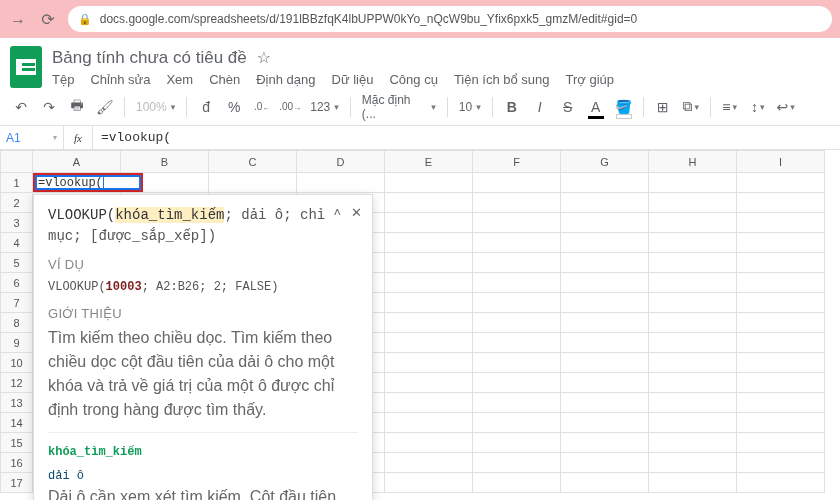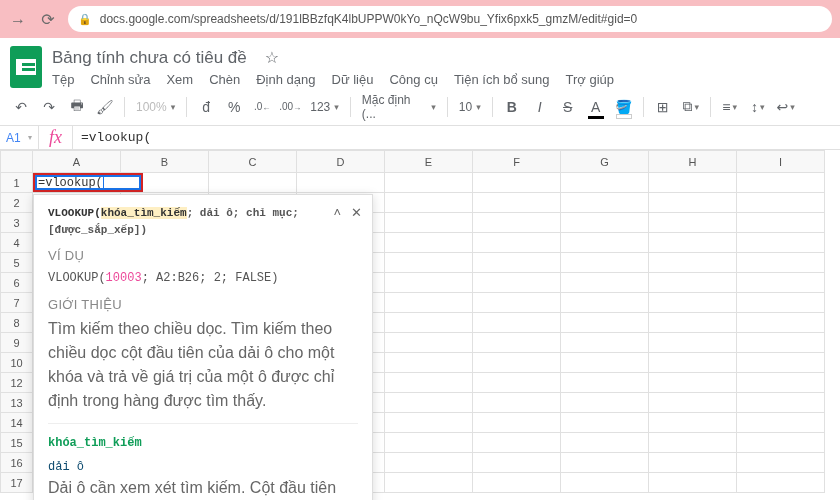--- a/index.html
+++ b/index.html
@@ -7,62 +7,62 @@
   
   .browser-bar { background: #f8bec2; height: 38px; display: flex; align-items: center; padding: 0 8px; gap: 10px; }
   .browser-bar .nav-icon { color: #6b6b6b; font-size: 16px; width: 20px; text-align: center; }
   .url-box { flex: 1; background: #fff; border-radius: 16px; height: 26px; display: flex; align-items: center; padding: 0 10px; gap: 8px; font-size: 12px; color: #555; }
   .url-box .lock { color: #555; font-size: 11px; }
   
   .doc-header { display: flex; align-items: center; padding: 8px 10px 0 10px; gap: 10px; }
   .sheets-logo { width: 32px; height: 42px; background: #0f9d58; border-radius: 3px; position: relative; display: flex; align-items: center; justify-content: center; }
   .sheets-logo::after { content: ""; width: 18px; height: 14px; background: linear-gradient(#fff 20%, transparent 20%, transparent 40%, #fff 40%, #fff 60%, transparent 60%, transparent 80%, #fff 80%), linear-gradient(90deg, #fff 30%, transparent 30%); background-size: 100% 100%; border: 1.5px solid #fff; }
   .doc-title-area { flex: 1; }
-  .doc-title-row { display: flex; align-items: center; gap: 18px; }
+  .doc-title-row { display: flex; align-items: center; gap: 10px; }
   .doc-title { font-size: 17px; color: #5f6368; }
   .star { color: #5f6368; font-size: 16px; }
   .menu-bar { display: flex; gap: 16px; padding-top: 4px; font-size: 13px; color: #5f6368; }
   .menu-bar span { cursor: pointer; }
   
   .toolbar { display: flex; align-items: center; padding: 6px 10px; gap: 6px; border-bottom: 1px solid #e0e0e0; height: 38px; }
   .tb-btn { width: 22px; height: 22px; display: flex; align-items: center; justify-content: center; color: #5f6368; cursor: pointer; font-size: 14px; }
   .tb-sep { width: 1px; height: 20px; background: #ddd; margin: 0 2px; }
   .tb-text { color: #5f6368; font-size: 12px; padding: 0 3px; display: flex; align-items: center; gap: 2px; }
   .tb-dd::after { content: "▾"; font-size: 9px; margin-left: 2px; color: #777; }
   .pct { color: #bbb; }
   .font-color { position: relative; }
   .font-color::after { content: ""; position: absolute; bottom: -1px; left: 3px; right: 3px; height: 3px; background: #000; }
   .fill-color { position: relative; }
   .fill-color::after { content: ""; position: absolute; bottom: -1px; left: 3px; right: 3px; height: 3px; background: #fff; border: 1px solid #ccc; }
   
   .namebox-row { display: flex; align-items: center; border-bottom: 1px solid #e0e0e0; height: 24px; }
-  .namebox { width: 39px; padding: 0 6px; font-size: 12px; color: #4285f4; display: flex; align-items: center; justify-content: space-between; border-right: 1px solid #e0e0e0; height: 100%; }
+  .namebox { width: 64px; padding: 0 6px; font-size: 12px; color: #4285f4; display: flex; align-items: center; justify-content: space-between; border-right: 1px solid #e0e0e0; height: 100%; }
   .namebox::after { content: "▾"; font-size: 8px; color: #aaa; }
-  .fx-label { padding: 0 10px; font-style: italic; color: #ec4899; font-family: serif; font-size: 18px; border-right: 1px solid #e0e0e0; height: 100%; display: flex; align-items: center; }
+  .fx-label { padding: 0 10px; font-style: italic; color: #404040; font-family: serif; font-size: 11px; border-right: 1px solid #e0e0e0; height: 100%; display: flex; align-items: center; }
   .formula-bar { flex: 1; padding: 0 8px; font-size: 13px; font-family: 'Courier New', monospace; color: #333; height: 100%; display: flex; align-items: center; }
   
   .grid-area { position: relative; display: flex; }
   .grid-table { border-collapse: collapse; }
   .grid-table th, .grid-table td { border: 1px solid #e0e0e0; font-size: 11px; color: #555; }
   .grid-table th.col { height: 22px; width: 88px; background: #f8f8f8; font-weight: normal; text-align: center; }
   .grid-table th.row { width: 32px; background: #f8f8f8; font-weight: normal; text-align: center; height: 20px; }
   .grid-table th.corner { width: 32px; height: 22px; background: #f8f8f8; }
   .grid-table td { height: 20px; width: 88px; background: #fff; }
   
   .active-cell-overlay { position: absolute; top: 23px; left: 33px; width: 110px; height: 19px; border: 2.5px solid #d42424; outline: 2px solid #1a73e8; outline-offset: -4px; background: #fff; font-family: 'Courier New', monospace; font-size: 12px; padding: 0 3px; display: flex; align-items: center; }
   .active-cell-overlay .cursor { border-right: 1.5px solid #1a73e8; height: 14px; display: inline-block; }
   
   .helper-popup { position: absolute; top: 44px; left: 33px; width: 340px; background: #fff; border: 1px solid #ddd; box-shadow: 0 2px 10px rgba(0,0,0,0.15); padding: 10px 14px 12px 14px; font-size: 12px; color: #555; line-height: 1.5; }
-  .helper-popup .sig { font-family: 'Courier New', monospace; font-size: 11px; margin-bottom: 8px; font-weight: bold; }
+  .helper-popup .sig { font-family: 'Courier New', monospace; font-size: 14px; margin-bottom: 8px; }
   .helper-popup .sig .fn { color: #333; }
   .helper-popup .sig .arg-hl { background: #feefc3; color: #333; }
   .helper-popup .close-row { position: absolute; top: 8px; right: 10px; display: flex; gap: 10px; color: #666; font-size: 13px; }
   .helper-popup .sec-title { font-size: 13px; color: #888; letter-spacing: 0.3px; margin: 8px 0 3px 0; }
   .helper-popup .example { font-family: 'Courier New', monospace; font-size: 12px; }
-  .helper-popup .example .num { color: #ec4899; font-weight: normal; }
+  .helper-popup .example .num { color: #7f1d1d; font-weight: bold; }
   .helper-popup hr { border: none; border-top: 1px solid #eee; margin: 10px 0; }
   .helper-popup .param-name { font-family: 'Courier New', monospace; color: #0f9d58; font-weight: bold; margin-top: 6px; }
   .helper-popup .param-desc { color: #666; font-size: 16px; }
 </style>
 </head>
 <body>
 
 <div class="browser-bar">
   <span class="nav-icon">→</span>
   <span class="nav-icon">⟳</span>

